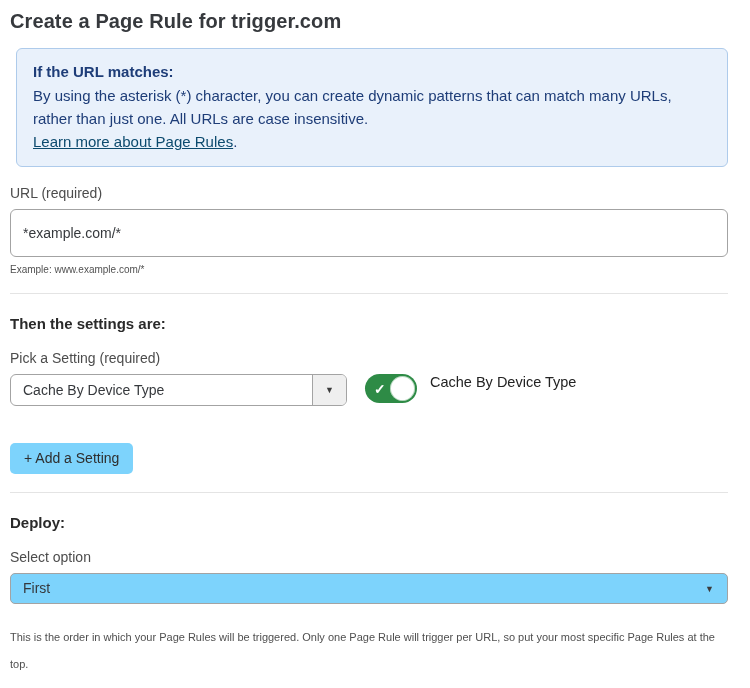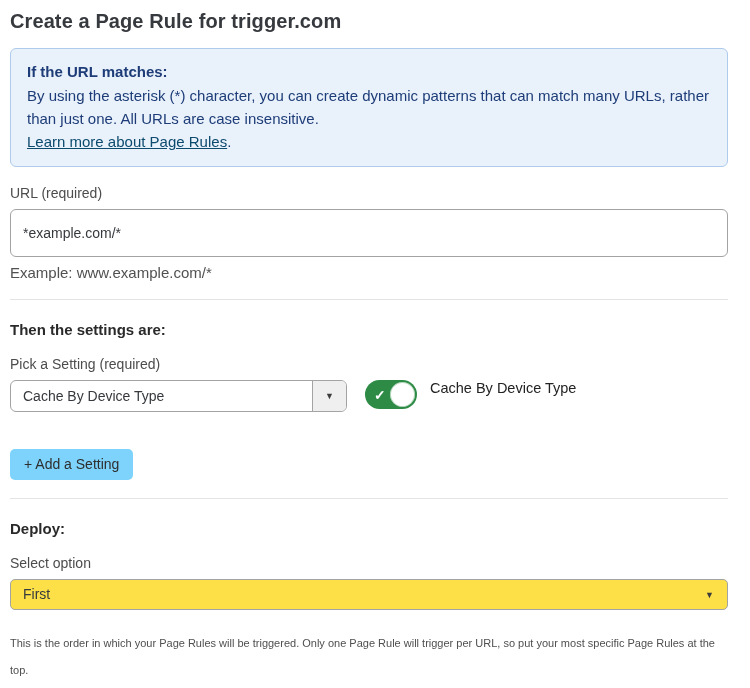--- a/index.html
+++ b/index.html
@@ -24,20 +24,21 @@
   }
   
   .info-box {
     background: #e9f1fb;
     border: 1px solid #aecbeb;
     border-radius: 6px;
     padding: 11px 16px 13px 16px;
     color: #1e3d78;
     font-size: 15px;
     line-height: 23px;
+    margin-left: 6px;
   }
   .info-heading { font-weight: 700; margin: 0 0 1px 0; }
   .info-body { margin: 0; }
   .info-link-line { margin: 0; }
   .info-link {
     color: #0c4a6e;
     text-decoration: underline;
     cursor: pointer;
   }
   
@@ -52,21 +53,21 @@
     border: 1px solid #a3a3a3;
     border-radius: 6px;
     padding: 0 12px;
     font-size: 14px;
     font-family: "Liberation Sans", sans-serif;
     color: #36393d;
     background: #fff;
     outline: none;
   }
   .helper-text {
-    font-size: 15px;
+    font-size: 10px;
     color: #515151;
     margin-top: 7px;
   }
   .divider {
     border: 0;
     border-top: 1px solid #e4e4e4;
     margin: 18px 0 0 0;
   }
   .section-heading {
     font-size: 15px;
@@ -163,21 +164,21 @@
     padding: 8px 19px;
   }
   .add-setting-btn { margin-top: 37px; }
   
   .select-full {
     position: relative;
     width: 100%;
     height: 31px;
     border: 1px solid #a3a3a3;
     border-radius: 5px;
-    background: #fde047;
+    background: #7dd3fc;
     cursor: pointer;
   }
   .select-full-value {
     font-size: 14px;
     color: #36393d;
     line-height: 29px;
     padding: 0 12px;
   }
   .select-full-arrow {
     position: absolute;

